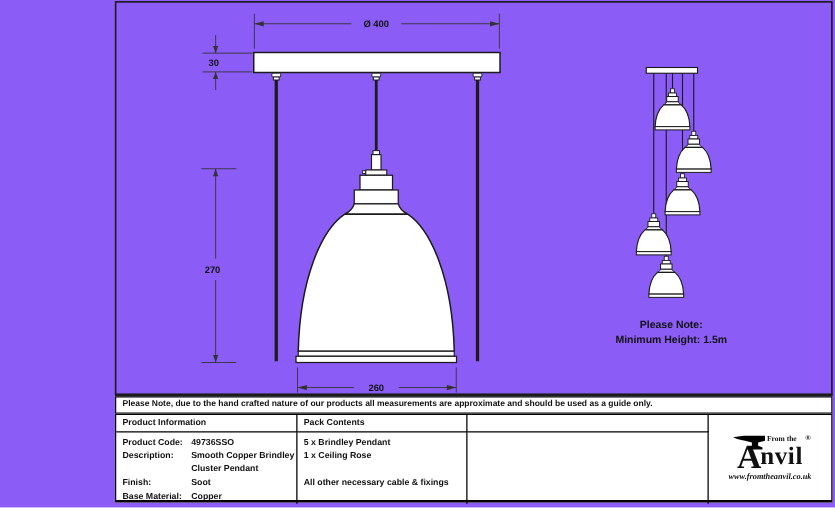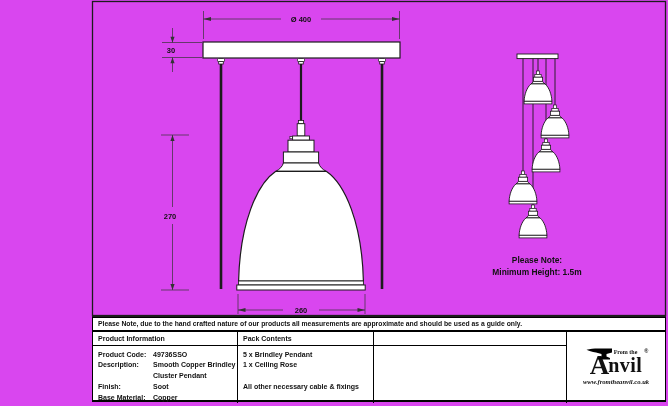--- a/index.html
+++ b/index.html
@@ -1,17 +1,17 @@
 <!DOCTYPE html>
 <html><head>
 <meta charset="utf-8">
 <style>
   html,body { margin:0; padding:0; background:#fff; }
   body { width:668px; height:406px; position:relative; font-family:"Liberation Sans", sans-serif; color:#111; }
-  #stage { position:absolute; inset:0; width:668px; height:406px; background:#d946ef; overflow:hidden; }
+  #stage { position:absolute; inset:0; width:668px; height:406px; background:#8b5cf6; overflow:hidden; }
 
   svg text { font-family:"Liberation Sans", sans-serif; font-weight:bold; fill:#111; }
 
   
   .notebar {
     position:absolute; left:92px; top:317px; width:574px; height:14px;
     border:1px solid #000; box-sizing:border-box; background:#fff;
   }
   .notebar span { display:block; font-size:6.8px; font-weight:bold; line-height:11.5px; padding-left:5px; white-space:nowrap; }
 

